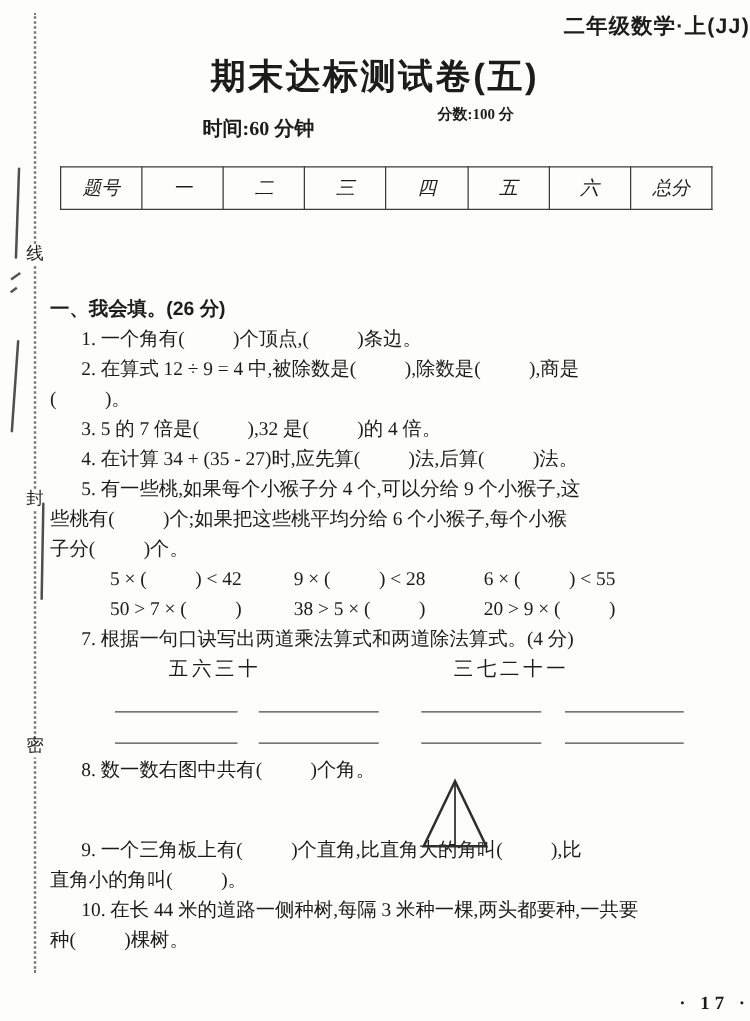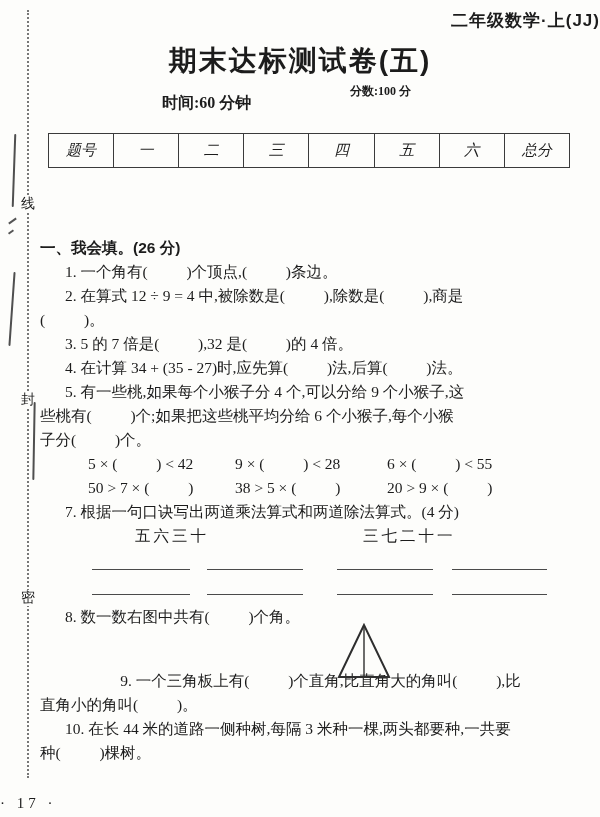--- a/index.html
+++ b/index.html
@@ -33,26 +33,26 @@
   .eq-row span{position:absolute;top:0;white-space:pre;}
   .eq-c1{left:48px;} .eq-c2{left:195px;} .eq-c3{left:347px;}
   .phrase-row{position:relative;height:24px;}
   .phrase-row span{position:absolute;top:0;letter-spacing:3px;}
   .ph-1{left:95px;} .ph-2{left:323px;}
   .blank-row{position:relative;height:25px;}
   .blank{position:absolute;bottom:3px;height:0;border-bottom:1.6px solid #4a4a4a;}
   .bl-1{left:52px;width:98px;} .bl-2{left:167px;width:96px;}
   .bl-3{left:297px;width:96px;} .bl-4{left:412px;width:95px;}
   .q8-line{margin-top:7px;}
-  .q9-first{margin-top:40px;text-align:center;}
+  .q9-first{margin-top:40px;}
   
   .triangle-figure{position:absolute;left:335px;top:621px;}
   
-  .page-number{position:absolute;top:795px;left:0;width:100%;text-align:left;
-    font-size:15px;font-weight:400;letter-spacing:4px;}
+  .page-number{position:absolute;top:795px;left:0;width:100%;text-align:right;
+    font-size:15px;font-weight:700;letter-spacing:4px;}
 </style>
 </head>
 <body>
 
 <div class="sheet">
 
   <div class="binding-line"></div>
   <div class="binding-char" style="top:196px">线</div>
   <div class="binding-char" style="top:392px">封</div>
   <div class="binding-char" style="top:590px">密</div>

